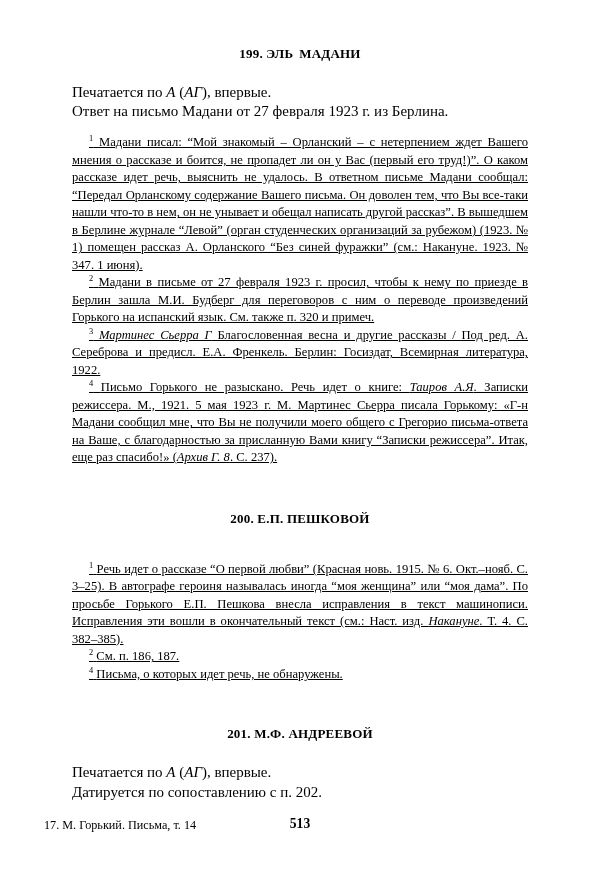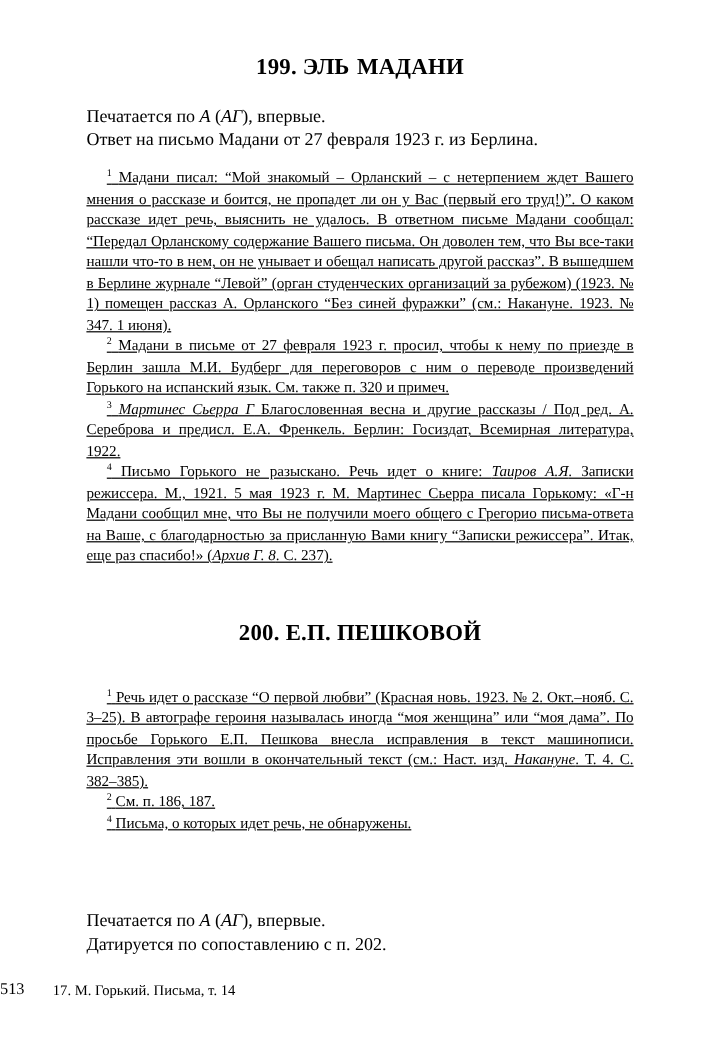--- a/index.html
+++ b/index.html
@@ -19,21 +19,21 @@
     position: absolute;
     left: 72px;
     top: 0;
     width: 456px;   
     height: 877px;
   }
 
   
   .section-heading {
     text-align: center;
-    font-size: 19px;
+    font-size: 13px;
     font-weight: bold;
     letter-spacing: 0.2px;
   }
   .heading-gap { display: inline-block; width: 6px; }
 
   
   .intro {
     font-size: 15px;
     line-height: 19.2px;
     text-align: left;
@@ -73,23 +73,23 @@
     position: absolute;
     left: 44px;
     top: 0;
     white-space: nowrap;
   }
   .footer-page {
     position: absolute;
     left: 0;
     top: -2px;
     width: 600px;
-    text-align: left;
+    text-align: center;
     font-size: 13.6px;
-    font-weight: normal;
+    font-weight: bold;
   }
 </style>
 </head>
 <body>
 
 <div class="page">
 
   <div class="sp-heading-top"></div>
 
   <div class="section-heading">
@@ -120,29 +120,34 @@
     <span>200.</span>
     <span>Е.П.</span>
     <span>ПЕШКОВОЙ</span>
   </div>
 
   <div class="sp-after-heading"></div>
 
 
   <div class="sp-before-notes"></div>
 
-  <div class="note"><sup>1</sup> <span>Речь идет о рассказе “О первой любви” (Красная новь. 1923. № 2. Окт.–нояб. С. 3–25). В автографе героиня называлась иногда “моя женщина” или “моя дама”. По просьбе Горького Е.П. Пешкова внесла исправления в текст машинописи. Исправления эти вошли в окончательный текст (см.: Наст. изд. </span><i>Накануне</i><span>. Т. 4. С. 382–385).</span></div>
+  <div class="note"><sup>1</sup> <span>Речь идет о рассказе “О первой любви” (Красная новь. 1915. № 6. Окт.–нояб. С. 3–25). В автографе героиня называлась иногда “моя женщина” или “моя дама”. По просьбе Горького Е.П. Пешкова внесла исправления в текст машинописи. Исправления эти вошли в окончательный текст (см.: Наст. изд. </span><i>Накануне</i><span>. Т. 4. С. 382–385).</span></div>
 
   <div class="note"><sup>2</sup> <span>См. п. 186, 187.</span></div>
 
 
   <div class="note"><sup>4</sup> <span>Письма, о которых идет речь, не обнаружены.</span></div>
 
   <div class="sp-sec201-before-heading"></div>
 
+  <div class="section-heading">
+    <span>201.</span>
+    <span>М.Ф.</span>
+    <span>АНДРЕЕВОЙ</span>
+  </div>
 
   <div class="sp-after-heading"></div>
 
   <div class="intro">
     <div><span>Печатается по </span><i>А</i><span> (</span><i>АГ</i><span>), впервые.</span></div>
     <div>Датируется по сопоставлению с п. 202.</div>
   </div>
 
 </div>
 

